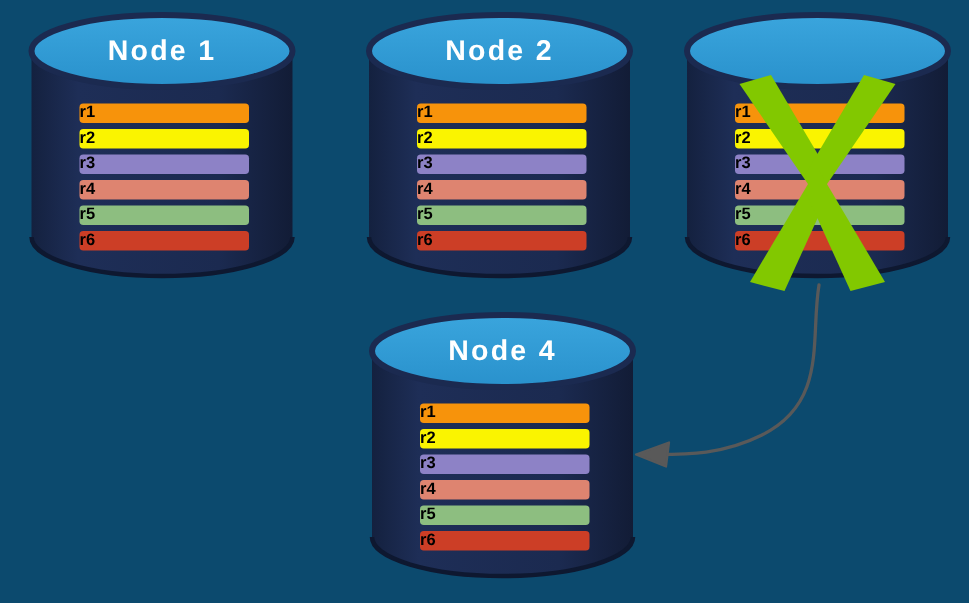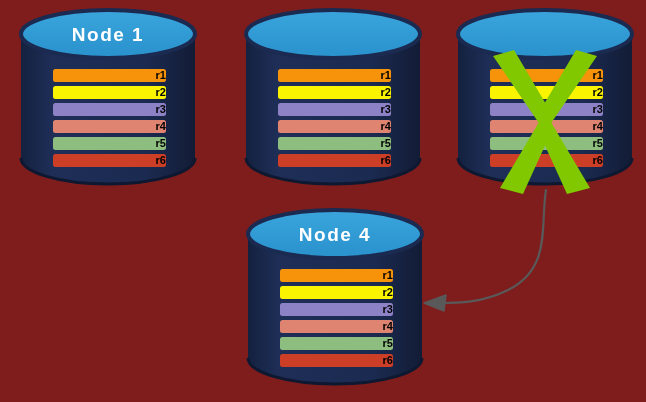--- a/index.html
+++ b/index.html
@@ -7,21 +7,21 @@
     padding: 0;
     background: #ffffff;
   }
   body {
     font-family: "Liberation Sans", sans-serif;
   }
   #canvas {
     position: relative;
     width: 646px;
     height: 402px;
-    background: #7f1d1d;
+    background: #0c4a6e;
     overflow: hidden;
   }
 
   
   .node {
     position: absolute;
     width: 180px;
     height: 180px;
   }
   .node-svg {
@@ -48,21 +48,21 @@
   .rows {
     position: absolute;
     left: 35px;
     top: 61px;
     width: 113px;
   }
   .row {
     height: 13px;
     margin-bottom: 4px;
     border-radius: 2.5px;
-    text-align: right;
+    text-align: left;
     font-size: 11px;
     font-weight: bold;
     line-height: 13px;
     color: #000000;
     font-family: "Liberation Sans", sans-serif;
   }
 
   
   .x-overlay {
     position: absolute;
@@ -128,20 +128,21 @@
           <stop offset="0%" stop-color="#14213F"></stop>
           <stop offset="18%" stop-color="#1E2E57"></stop>
           <stop offset="72%" stop-color="#1B2A50"></stop>
           <stop offset="100%" stop-color="#121C36"></stop>
         </linearGradient>
       </defs>
       <path d="M3,26 L3,150 A87,26 0 0 0 177,150 L177,26 Z" fill="url(#bodyGrad2)"></path>
       <path d="M3,150 A87,26 0 0 0 177,150" fill="none" stroke="#0E1830" stroke-width="3"></path>
       <ellipse cx="90" cy="26" rx="87" ry="24" fill="url(#topGrad2)" stroke="#1B2A50" stroke-width="4"></ellipse>
     </svg>
+    <div class="node-label">Node  2</div>
     <div class="rows">
       <div class="row" style="background:#F7930B;">r1</div>
       <div class="row" style="background:#FAF400;">r2</div>
       <div class="row" style="background:#8D82C6;">r3</div>
       <div class="row" style="background:#DE8470;">r4</div>
       <div class="row" style="background:#8DBE80;">r5</div>
       <div class="row" style="background:#CC3E26;">r6</div>
     </div>
   </div>
 

